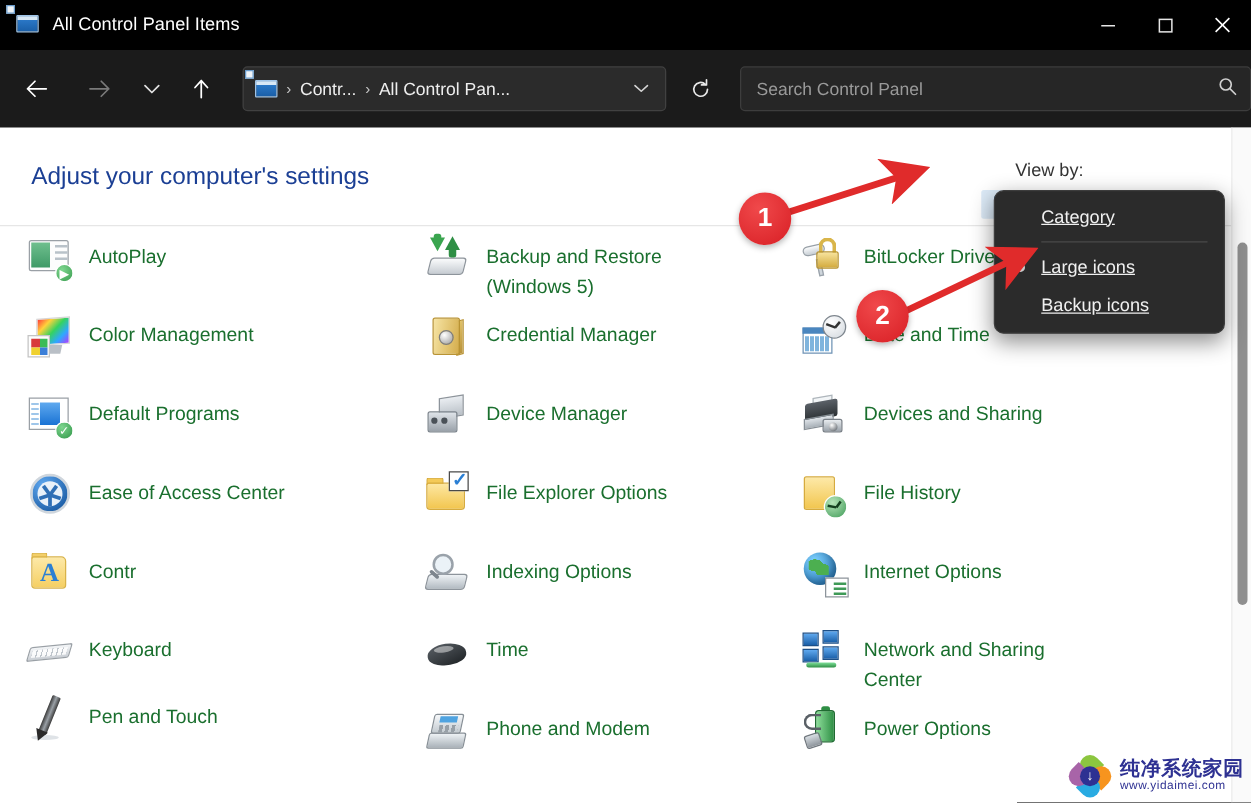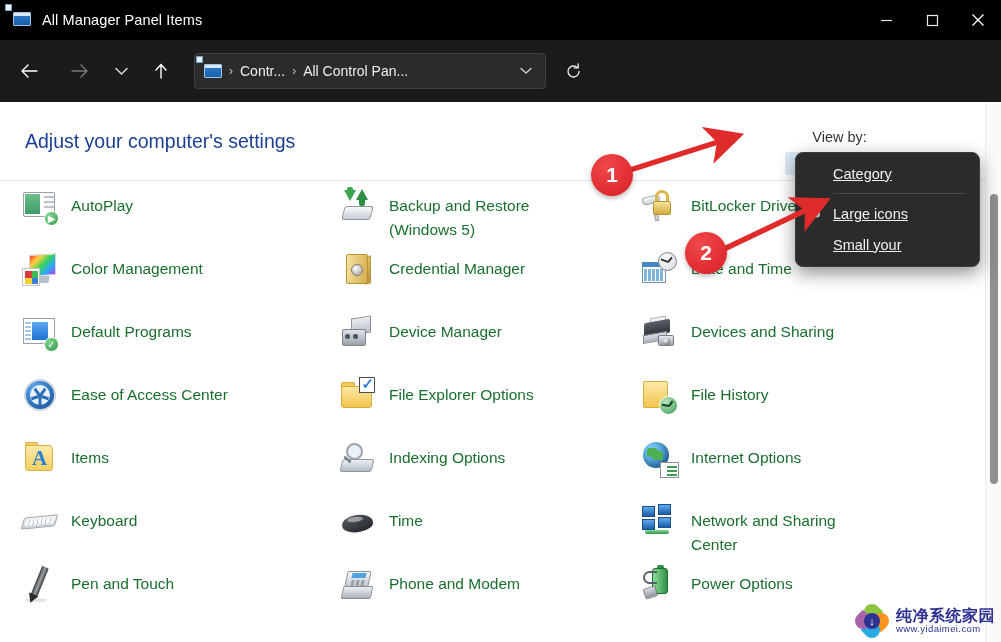--- a/index.html
+++ b/index.html
@@ -367,21 +367,21 @@
 </style>
 </head>
 <body>
 
 <div id="app">
 
   <div class="titlebar">
     <span class="title-icon">
       <span class="cpicon"><span class="scr"></span><span class="bar"></span><span class="dot"></span></span>
     </span>
-    <span class="title-text">All Manager Panel Items</span>
+    <span class="title-text">All Control Panel Items</span>
     <div class="wincontrols">
       <div class="wc">
         <svg width="13" height="13" viewBox="0 0 13 13">
             <line x1="1" y1="6.5" x2="12" y2="6.5" stroke="#e6e6e6" stroke-width="1.2"></line>
           </svg>
       </div>
       <div class="wc">
         <svg width="13" height="13" viewBox="0 0 13 13">
             <rect x="1.5" y="1.5" width="10" height="10" fill="none" stroke="#e6e6e6" stroke-width="1.2"></rect>
           </svg>
@@ -432,20 +432,29 @@
       </span>
     </div>
 
     <div class="refreshbtn">
       <svg width="17" height="17" viewBox="0 0 17 17">
         <path d="M14 8.5 a5.5 5.5 0 1 1 -1.7 -4" fill="none" stroke="#e8e8e8" stroke-width="1.35" stroke-linecap="round"></path>
         <path d="M13.2 0.8 L13.2 4.9 L9.2 4.9" fill="none" stroke="#e8e8e8" stroke-width="1.35" stroke-linecap="round" stroke-linejoin="round"></path>
       </svg>
     </div>
 
+    <div class="searchbox">
+      <input type="text" placeholder="Search Control Panel" style="">
+      <span>
+        <svg width="16" height="16" viewBox="0 0 16 16">
+            <circle cx="6.6" cy="6.6" r="4.4" fill="none" stroke="#cfcfcf" stroke-width="1.35"></circle>
+            <line x1="9.9" y1="9.9" x2="14.4" y2="14.4" stroke="#cfcfcf" stroke-width="1.35" stroke-linecap="round"></line>
+          </svg>
+      </span>
+    </div>
   </div>
 
   <div class="content">
 
     <div class="heading">Adjust your computer's settings</div>
     <div class="hrule"></div>
 
     <div class="viewby-wrap">
       <span class="viewby-label">View by:</span>
       <span class="viewby-btn">
@@ -506,31 +515,31 @@
           </span>
           <span class="lbl">Ease of Access Center</span>
         </div>
 
         <div class="cpitem" style="top:252px">
           <span class="ico ic-fonts">
             <span class="tab"></span>
               <span class="fold"></span>
               <span class="A">A</span>
           </span>
-          <span class="lbl">Items</span>
+          <span class="lbl">Contr</span>
         </div>
 
         <div class="cpitem" style="top:315px">
           <span class="ico ic-keyboard">
             <span class="kb"></span>
           </span>
           <span class="lbl">Keyboard</span>
         </div>
 
-        <div class="cpitem" style="top:378px">
+        <div class="cpitem" style="top:368px">
           <span class="ico ic-pen">
             <span class="shadow"></span>
               <span class="shaft"></span>
               <span class="tip"></span>
           </span>
           <span class="lbl">Pen and Touch</span>
         </div>
       </div>
 
       <div class="col col1">
@@ -694,21 +703,21 @@
     <div class="dropdown">
       <div class="ddrow">
         <span>Category</span>
       </div>
       <div class="ddsep"></div>
       <div class="ddrow">
         <span class="bullet"></span>
         <span>Large icons</span>
       </div>
       <div class="ddrow">
-        <span>Small your</span>
+        <span>Backup icons</span>
       </div>
     </div>
 
     <svg class="arrowsvg" style="left:0;top:0;width:1001px;height:540px">
       <defs>
         <marker id="ah" markerWidth="7" markerHeight="7" refX="2" refY="3.5" orient="auto">
           <path d="M0,0 L7,3.5 L0,7 L1.8,3.5 Z" fill="#e02b2b"></path>
         </marker>
       </defs>
       <line x1="630" y1="68" x2="718" y2="40" stroke="#e02b2b" stroke-width="5.5" marker-end="url(#ah)"></line>

